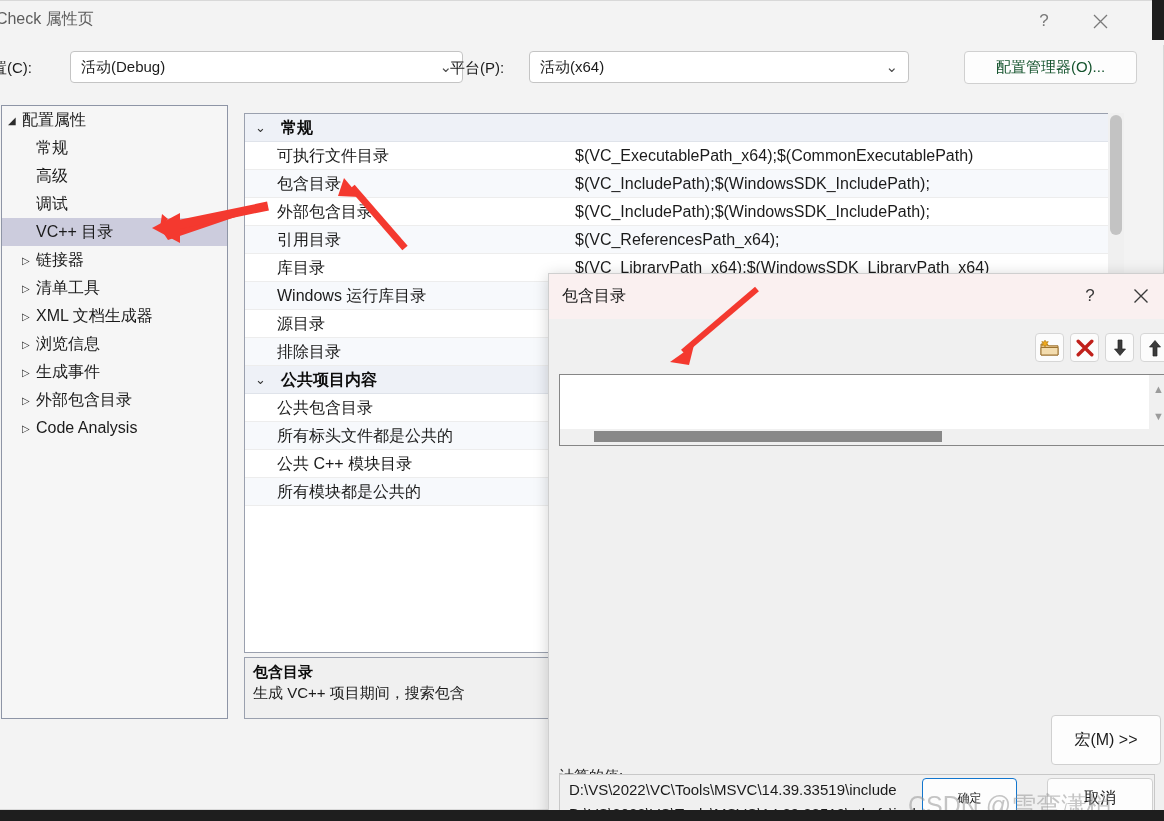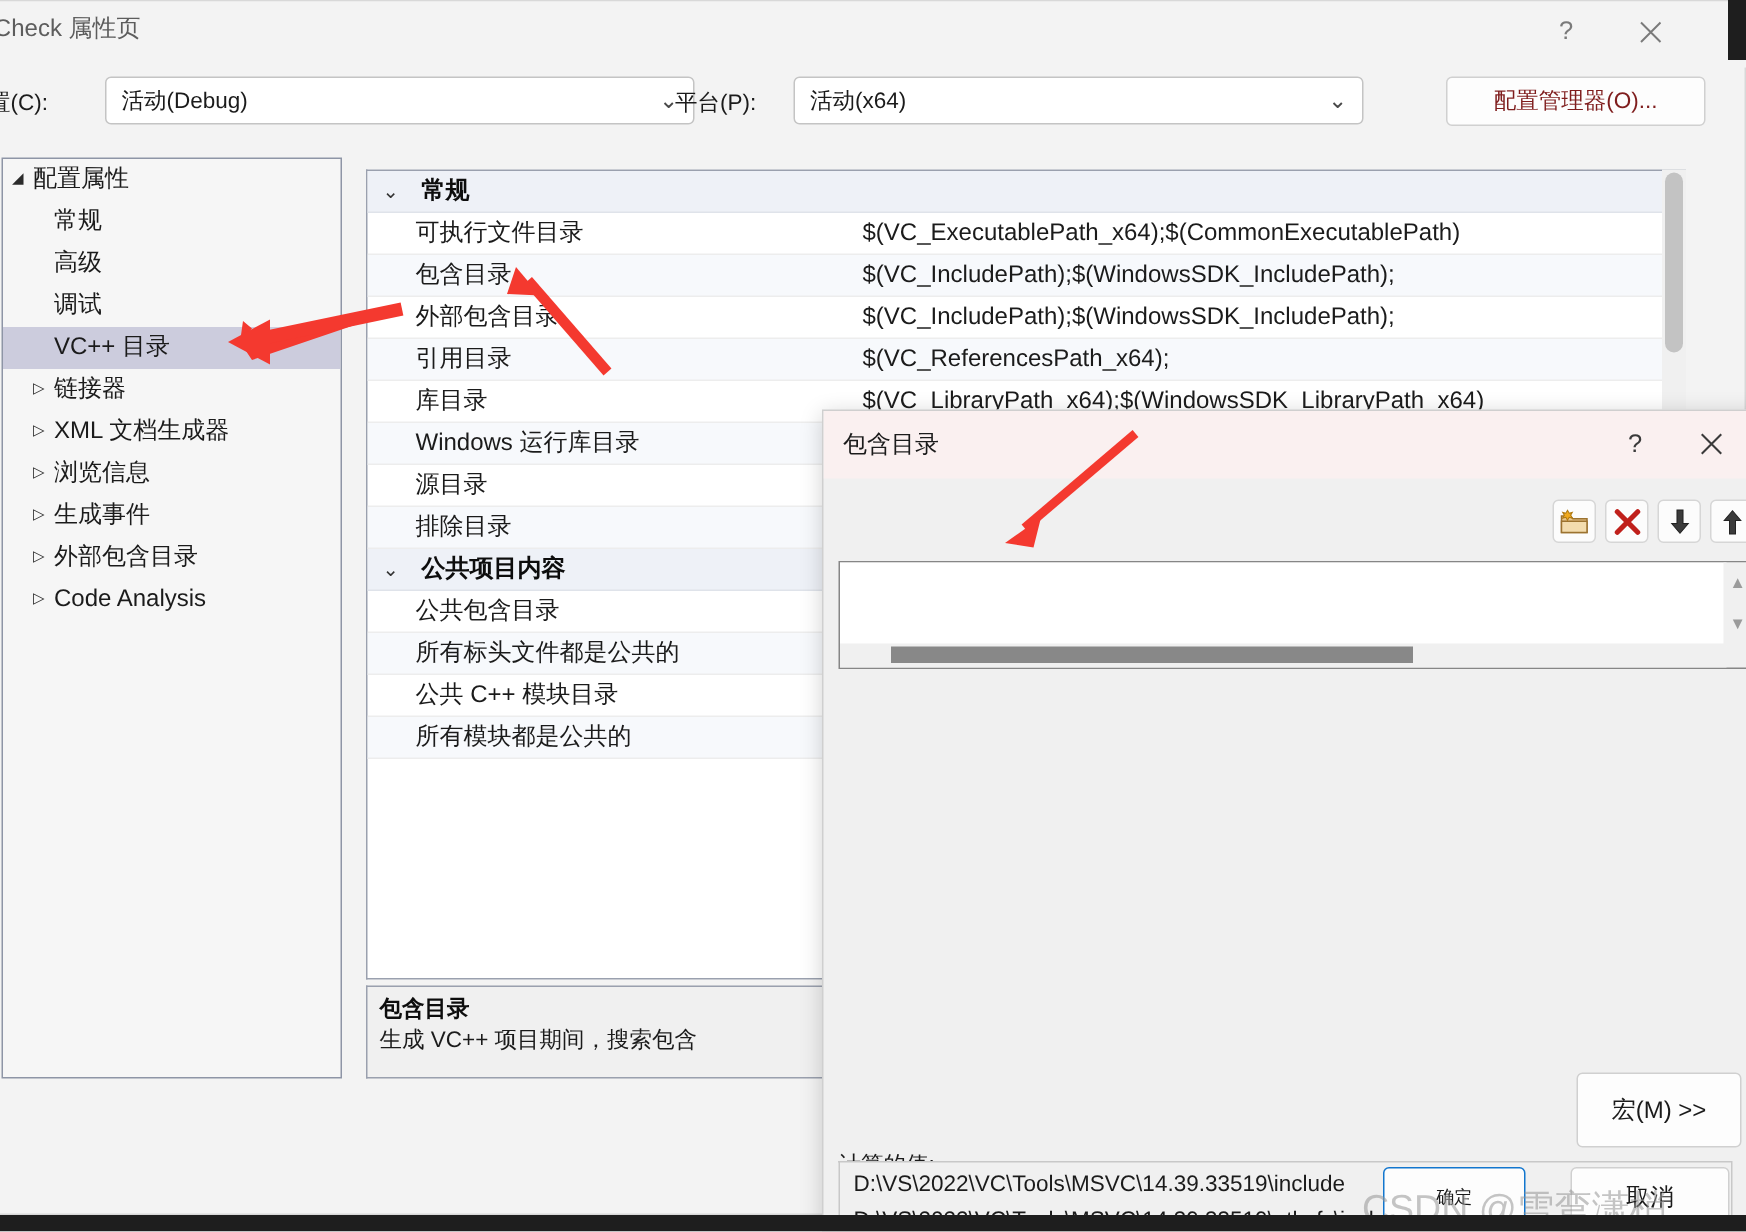--- a/index.html
+++ b/index.html
@@ -72,21 +72,21 @@
   #combo-platform { left: 568px; top: 4px; width: 380px; }
 
   #btn-configmgr {
     position: absolute; left: 1003px; top: 4px;
     width: 173px; height: 33px;
     background: #fdfdfd;
     border: 1px solid #d0d0d0;
     border-radius: 4px;
     box-sizing: border-box;
     display: flex; align-items: center; justify-content: center;
-    font-size: 15px; color: #7f1d1d;
+    font-size: 15px; color: #14532d;
   }
 
   
   #treepanel {
     position: absolute; left: 40px; top: 104px;
     width: 227px; height: 614px;
     background: #f6f6f6;
     border: 1px solid #8e95a6;
     box-sizing: border-box;
     overflow: hidden;
@@ -327,20 +327,21 @@
     <div id="btn-configmgr">配置管理器(O)...</div>
   </div>
 
   <div id="treepanel">
       <div class="tree-item lvl0"><span class="tri">◢</span><span>配置属性</span></div>
       <div class="tree-item lvl1"><span>常规</span></div>
       <div class="tree-item lvl1"><span>高级</span></div>
       <div class="tree-item lvl1"><span>调试</span></div>
       <div class="tree-item lvl1 sel"><span>VC++ 目录</span></div>
       <div class="tree-item lvl1-collapsed"><span class="tri">▷</span><span>链接器</span></div>
+      <div class="tree-item lvl1-collapsed"><span class="tri">▷</span><span>清单工具</span></div>
       <div class="tree-item lvl1-collapsed"><span class="tri">▷</span><span>XML 文档生成器</span></div>
       <div class="tree-item lvl1-collapsed"><span class="tri">▷</span><span>浏览信息</span></div>
       <div class="tree-item lvl1-collapsed"><span class="tri">▷</span><span>生成事件</span></div>
       <div class="tree-item lvl1-collapsed"><span class="tri">▷</span><span>外部包含目录</span></div>
       <div class="tree-item lvl1-collapsed"><span class="tri">▷</span><span>Code Analysis</span></div>
     </div>
 
   <div id="gridpanel">
       <div class="cat-row"><span class="cchev">⌄</span><span>常规</span></div>
       <div class="prop-row">

